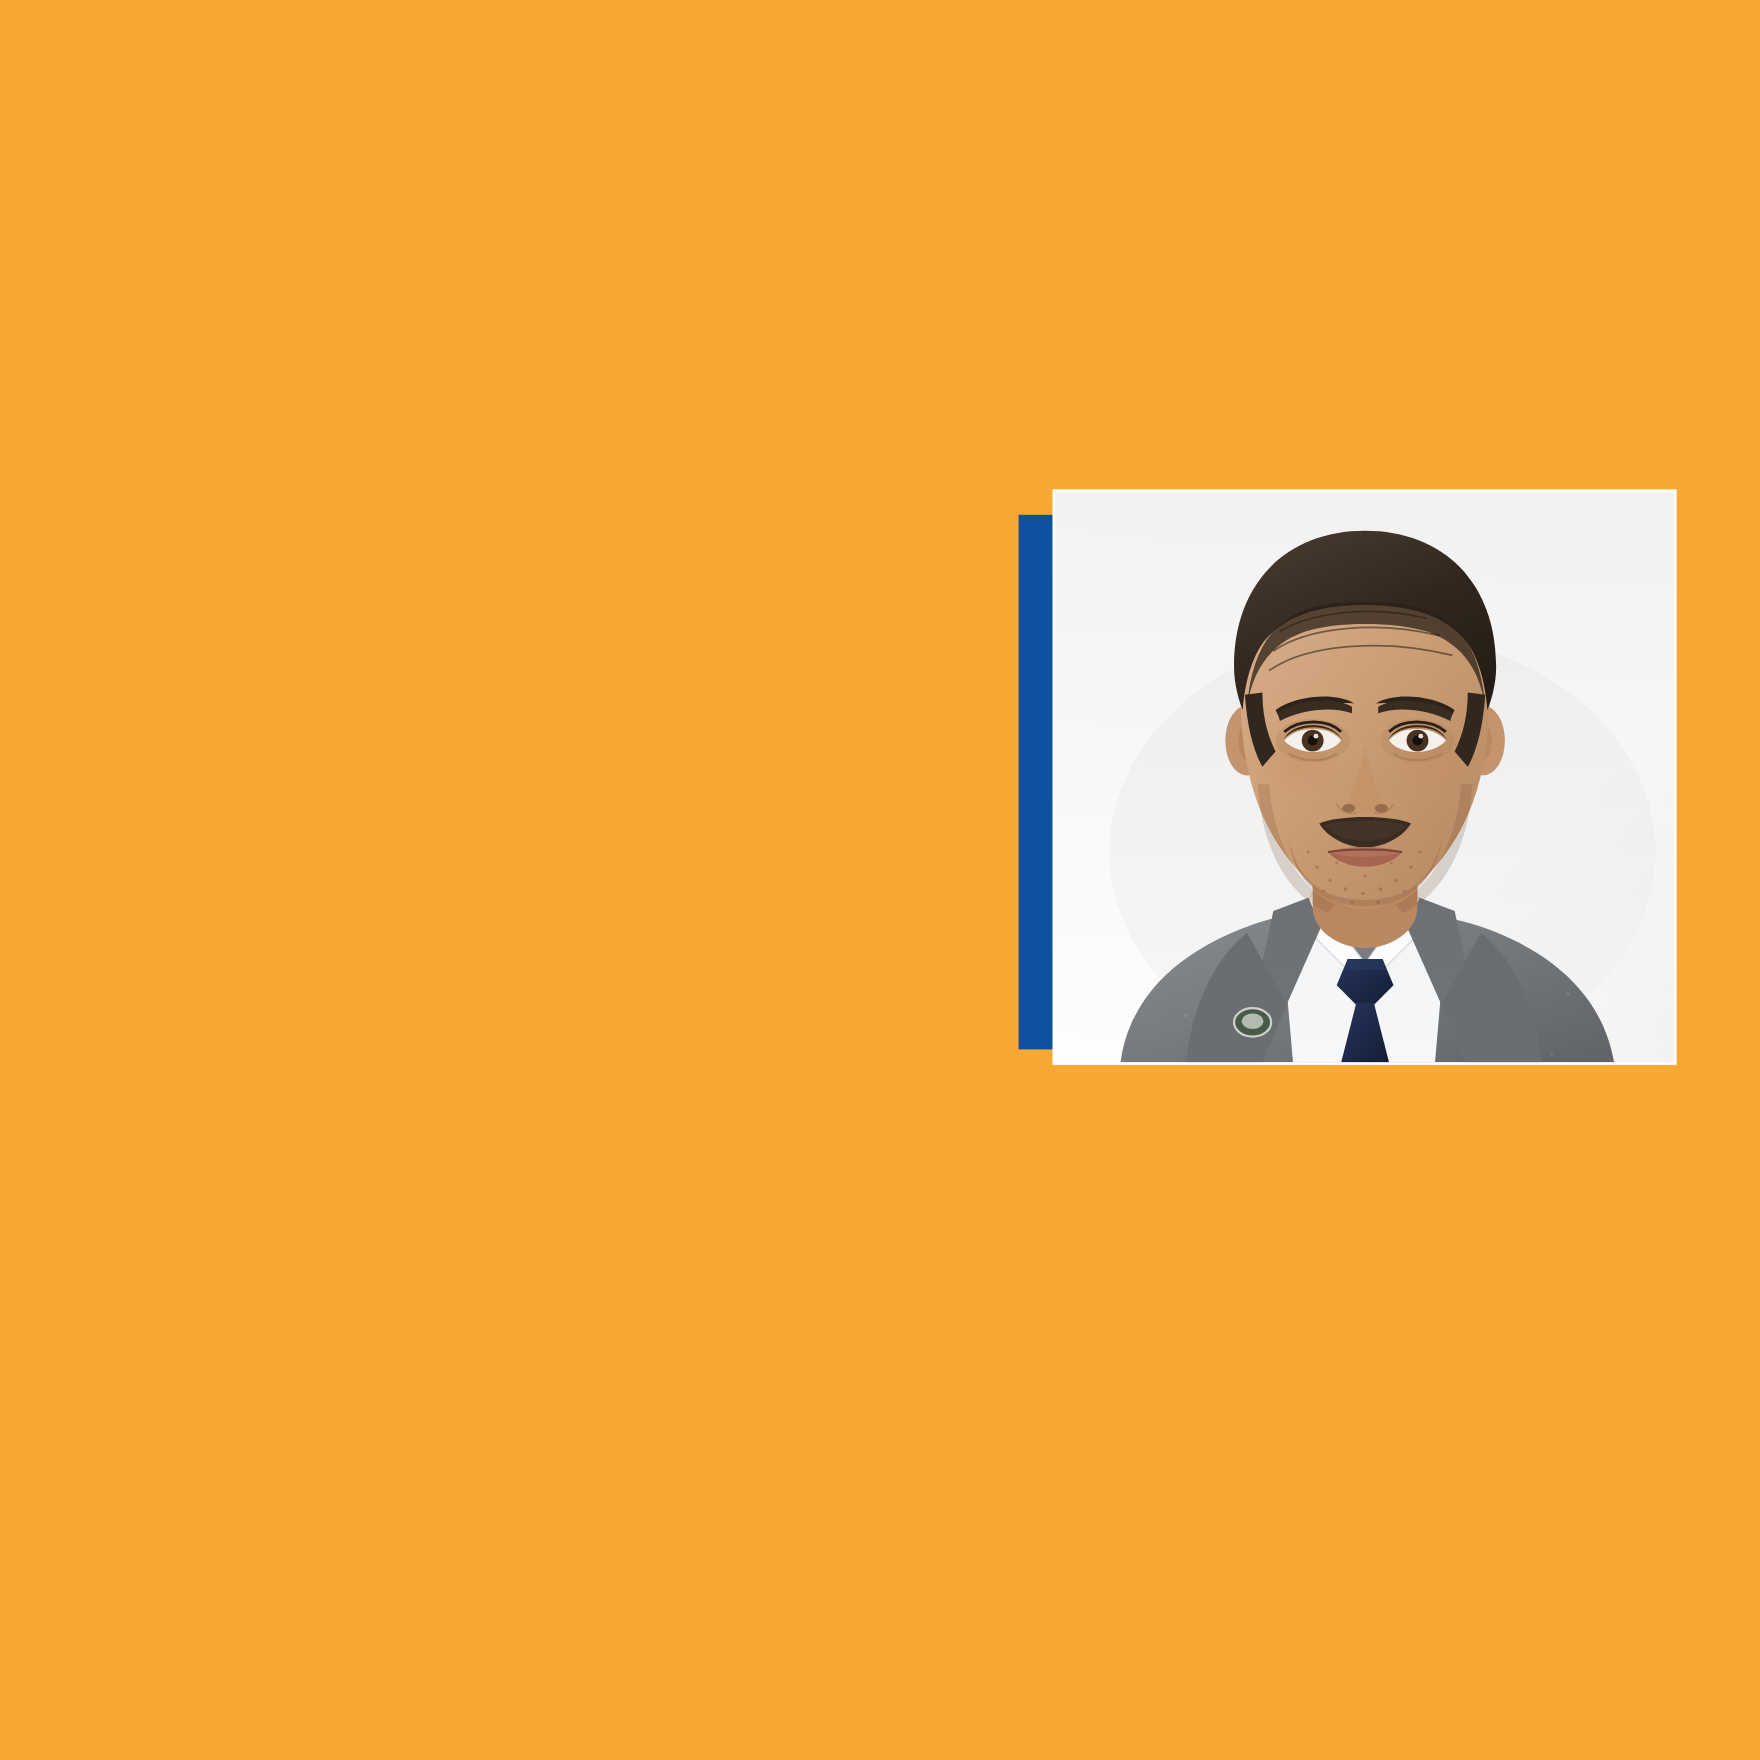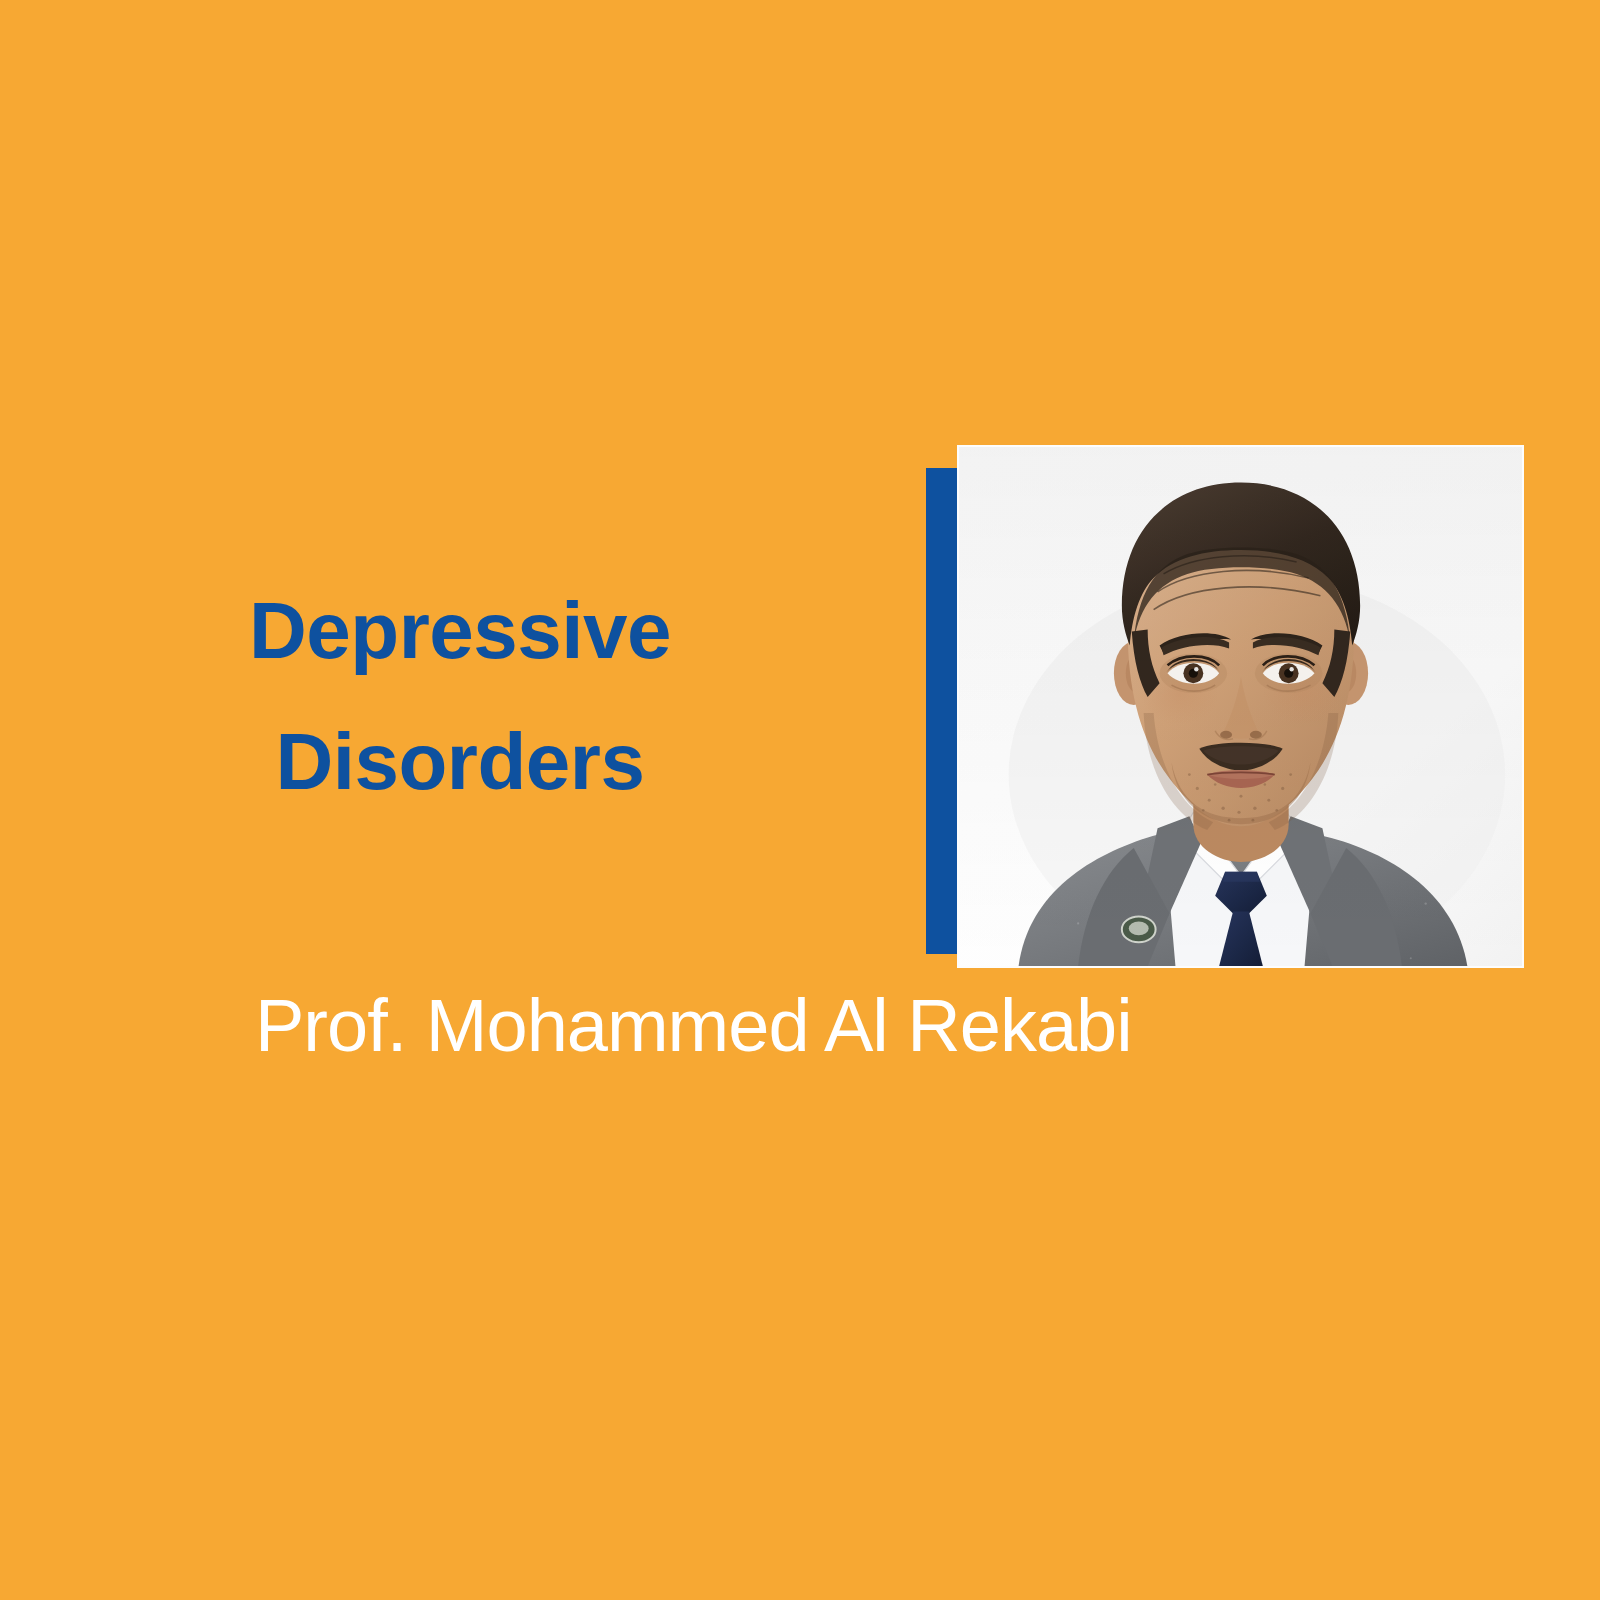--- a/index.html
+++ b/index.html
@@ -269,20 +269,15 @@
         </g>
 
         <path d="M196 268 C200 320 222 362 256 378 L250 386 C212 370 188 322 186 268 Z" fill="#7d583c" opacity="0.22"></path>
         <path d="M372 268 C368 320 346 362 312 378 L318 386 C356 370 380 322 382 268 Z" fill="#7d583c" opacity="0.22"></path>
 
         <rect x="0" y="0" width="567" height="523" fill="url(#shadowGrad)"></rect>
       </svg>
     </div>
   </div>
 
-  <div class="title-block nosel">
-    <span class="title-line">Depressive</span>
-    <span class="title-line">Disorders</span>
-  </div>
-
-  <div class="subtitle nosel">Prof. Mohammed Al Rekabi</div>
+
 
 </div>
 
 </body></html>

